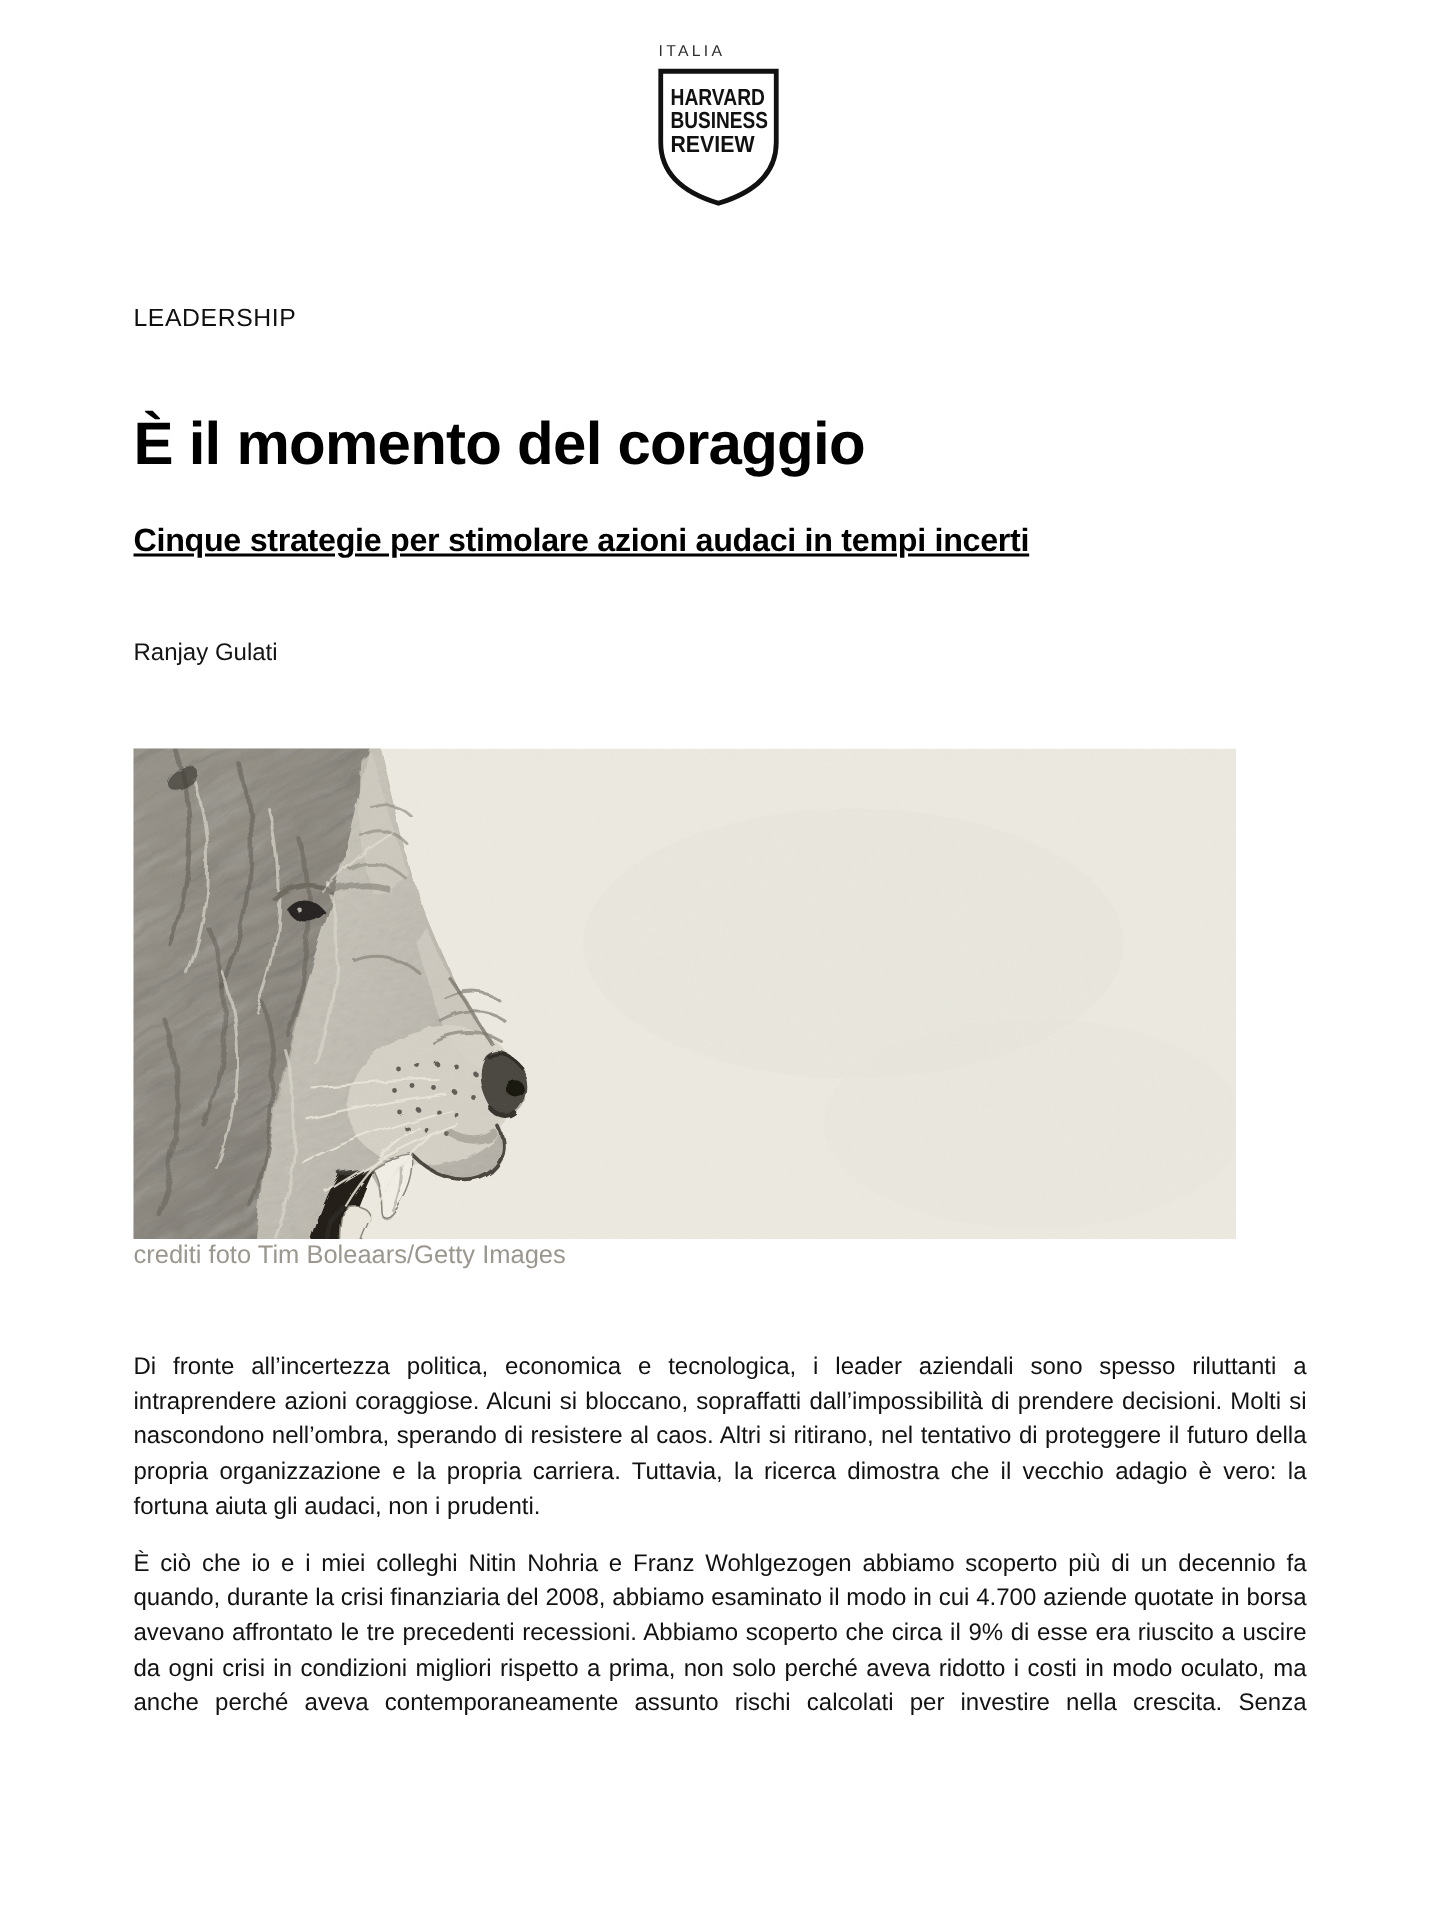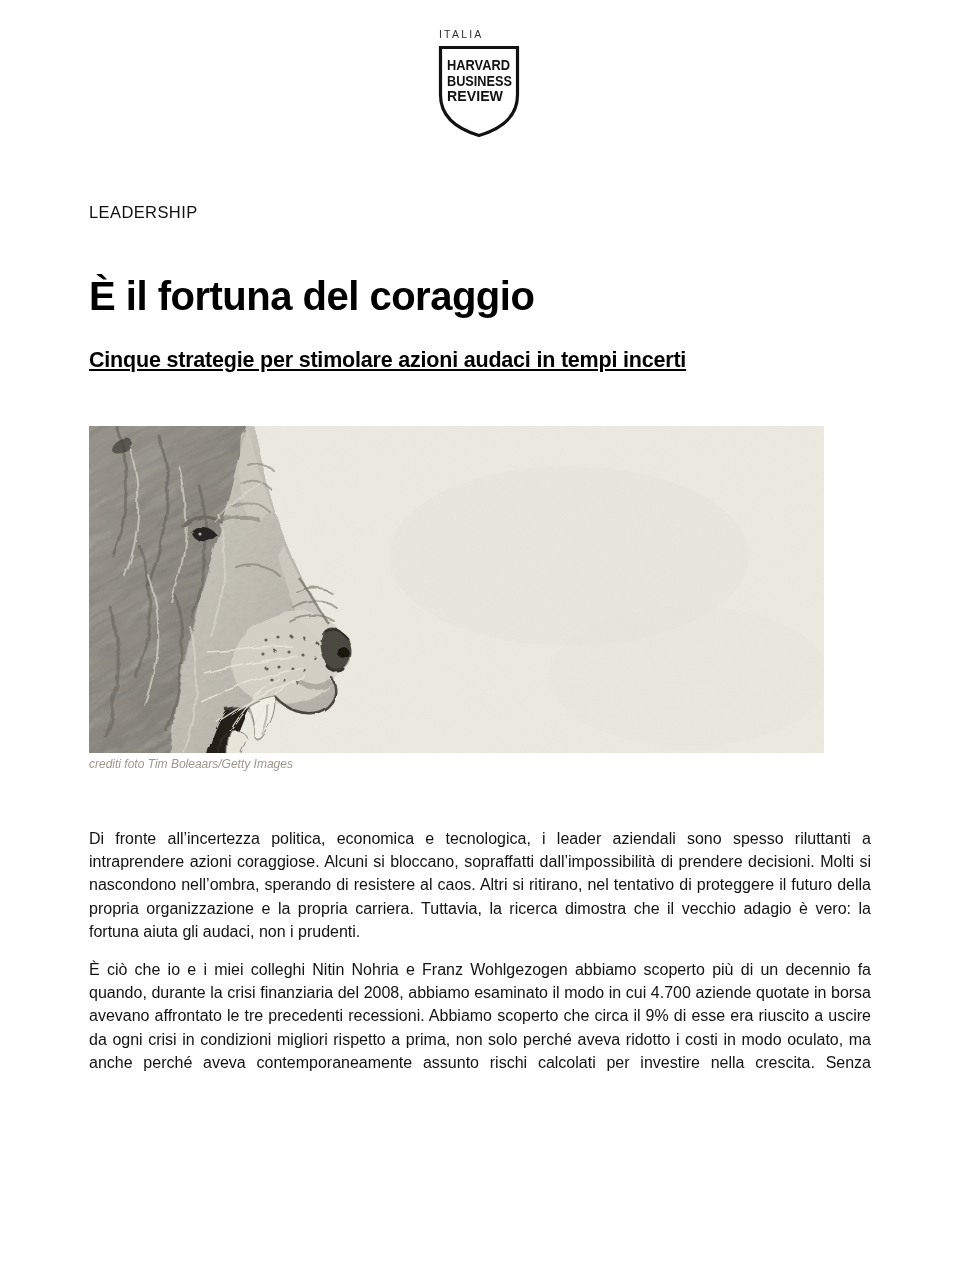--- a/index.html
+++ b/index.html
@@ -22,21 +22,21 @@
 
   
   .kicker{margin-top:63px;font-size:16.5px;line-height:20px;letter-spacing:.4px;color:#101010;}
   h1.title{margin:49px 0 0;font-size:40px;line-height:50px;font-weight:700;letter-spacing:-.5px;color:#000;}
   h2.subtitle{margin:26px 0 0;font-size:21.5px;line-height:27px;font-weight:700;letter-spacing:-.2px;color:#000;text-decoration:underline;}
   .author{margin-top:51px;font-size:16px;line-height:22px;color:#141414;}
 
   
   figure.hero{margin:52px 0 0;padding:0;}
   .hero-svg{display:block;}
-  figcaption.credit{margin-top:3px;font-size:12px;line-height:16px;color:#9b978e;font-style:italic;}
+  figcaption.credit{margin-top:3px;font-size:17px;line-height:16px;color:#9b978e;}
 
   
   .body-copy{margin-top:55px;}
   p.para{margin:0;font-size:16px;line-height:23.2px;text-align:justify;color:#121212;}
   p.para + p.para{margin-top:15px;}
   p.para-cut{text-align-last:justify;}
 </style>
 </head>
 <body>
 
@@ -51,24 +51,25 @@
         <text x="9" y="40.5" textLength="65" lengthAdjust="spacingAndGlyphs">BUSINESS</text>
         <text x="9" y="56" textLength="56" lengthAdjust="spacingAndGlyphs">REVIEW</text>
       </g>
     </svg>
   </header>
 
   <main class="content">
 
     <div class="kicker">LEADERSHIP</div>
 
-    <h1 class="title">È il fortuna del coraggio</h1>
+    <h1 class="title">È il momento del coraggio</h1>
 
     <h2 class="subtitle">Cinque strategie per stimolare azioni audaci in tempi incerti</h2>
 
+    <div class="author">Ranjay Gulati</div>
 
     <figure class="hero">
       <svg class="hero-svg" role="img" width="735" height="327" viewBox="0 0 735 327" aria-label="Foto in bianco e nero di un leone che ruggisce, di profilo verso destra">
         <defs>
           <linearGradient id="maneG" x1="0" y1="0" x2="1" y2="1">
             <stop offset="0" stop-color="#9a968c"></stop>
             <stop offset="1" stop-color="#7d7970"></stop>
           </linearGradient>
           <linearGradient id="faceG" x1="0" y1="0" x2="1" y2="1">
             <stop offset="0" stop-color="#d0ccc1"></stop>

